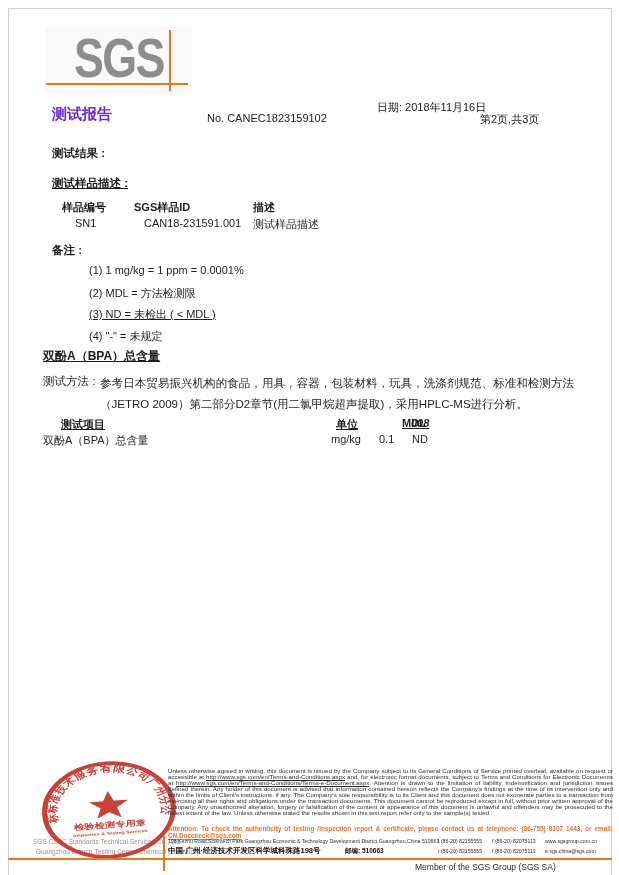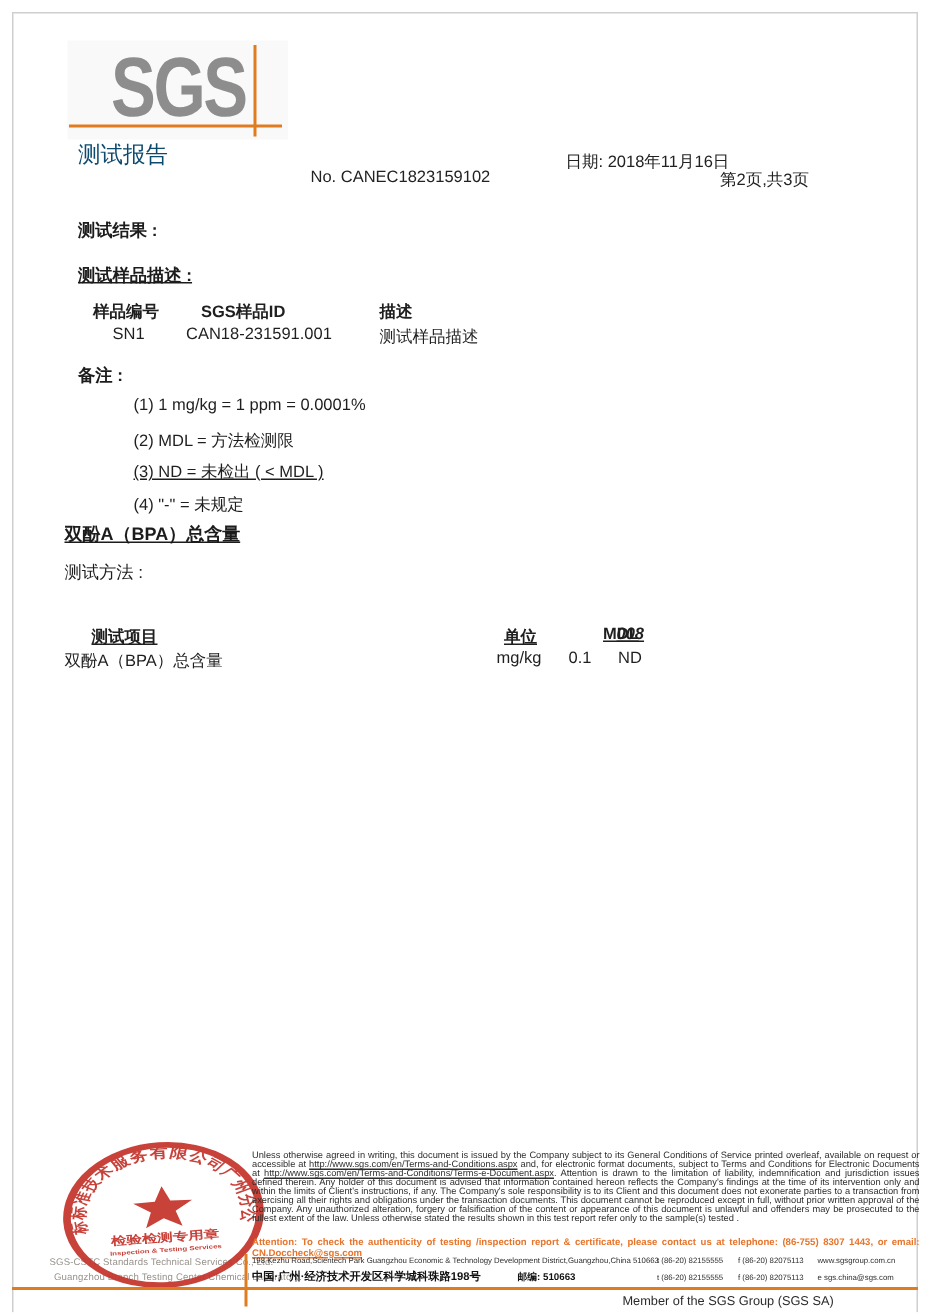--- a/index.html
+++ b/index.html
@@ -9,21 +9,21 @@
   }
   .abs{position:absolute;}
   .frame{left:8px;top:8px;width:602px;height:866px;border:1px solid #cfcfcf;border-bottom:none;}
   
   .logo-bg{left:45px;top:27px;width:147px;height:66px;background:#f9f9f9;}
   .logo-text{left:74px;top:30px;font-size:56px;font-weight:bold;color:#8d8d8d;
     letter-spacing:-2px;line-height:1;transform:scaleX(.8);transform-origin:left top;}
   .logo-hline{left:46px;top:83px;width:142px;height:2px;background:#e07c20;}
   .logo-vline{left:169px;top:30px;width:2px;height:61px;background:#e07c20;}
   
-  .report-title{left:52px;top:94px;font-size:15px;font-weight:normal;color:#0c4a6e;}
+  .report-title{left:52px;top:105px;font-size:15px;font-weight:bold;color:#6d28d9;}
   .report-no{left:207px;top:112px;font-size:11px;}
   .report-date{left:377px;top:100px;font-size:11px;}
   .report-pages{left:480px;top:112px;font-size:11px;}
   .lbl{font-size:11.5px;font-weight:bold;color:#1c1c1c;}
   .u{text-decoration:underline;}
   .body-text{font-size:11px;color:#1f1f1f;}
   
   .bold{font-weight:bold;}
   .italic{font-style:italic;}
   
@@ -61,31 +61,32 @@
   <div class="abs report-date">日期: 2018年11月16日</div>
   <div class="abs report-pages">第2页,共3页</div>
 
   <div class="abs lbl" style="left:52px;top:146px;">测试结果 :</div>
   <div class="abs lbl u" style="left:52px;top:176px;">测试样品描述 :</div>
 
   <div class="abs body-text bold" style="left:62px;top:200px;">样品编号</div>
   <div class="abs body-text bold" style="left:134px;top:200px;">SGS样品ID</div>
   <div class="abs body-text bold" style="left:253px;top:200px;">描述</div>
   <div class="abs body-text" style="left:75px;top:217px;">SN1</div>
-  <div class="abs body-text" style="left:124px;top:217px;">CAN18-231591.001</div>
+  <div class="abs body-text" style="left:144px;top:217px;">CAN18-231591.001</div>
   <div class="abs body-text" style="left:253px;top:217px;">测试样品描述</div>
 
   <div class="abs lbl" style="left:52px;top:243px;">备注 :</div>
   <div class="abs body-text" style="left:89px;top:264px;">(1) 1 mg/kg = 1 ppm = 0.0001%</div>
   <div class="abs body-text" style="left:89px;top:286px;">(2) MDL = 方法检测限</div>
   <div class="abs body-text" style="left:89px;top:307px;text-decoration:underline;">(3) ND = 未检出 ( &lt; MDL )</div>
   <div class="abs body-text" style="left:89px;top:329px;">(4) "-" = 未规定</div>
 
   <div class="abs lbl u" style="left:43px;top:348px;font-size:12px;">双酚A（BPA）总含量</div>
   <div class="abs body-text" style="left:43px;top:374px;font-size:11.5px;">测试方法 :</div>
+  <div class="abs body-text" style="left:100px;top:373px;width:474px;font-size:11.5px;line-height:20.5px;text-align:justify;">参考日本贸易振兴机构的食品，用具，容器，包装材料，玩具，洗涤剂规范、标准和检测方法（JETRO 2009）第二部分D2章节(用二氯甲烷超声提取)，采用HPLC-MS进行分析。</div>
 
   <div class="abs body-text bold u" style="left:61px;top:417px;">测试项目</div>
   <div class="abs body-text bold u" style="left:336px;top:417px;">单位</div>
   <div class="abs body-text bold u" style="left:374px;top:417px;padding-left:28px;">MDL</div>
   <div class="abs body-text bold u italic" style="left:411px;top:417px;">008</div>
   <div class="abs body-text" style="left:43px;top:433px;">双酚A（BPA）总含量</div>
   <div class="abs body-text" style="left:331px;top:433px;">mg/kg</div>
   <div class="abs body-text" style="left:379px;top:433px;">0.1</div>
   <div class="abs body-text" style="left:412px;top:433px;">ND</div>
 

